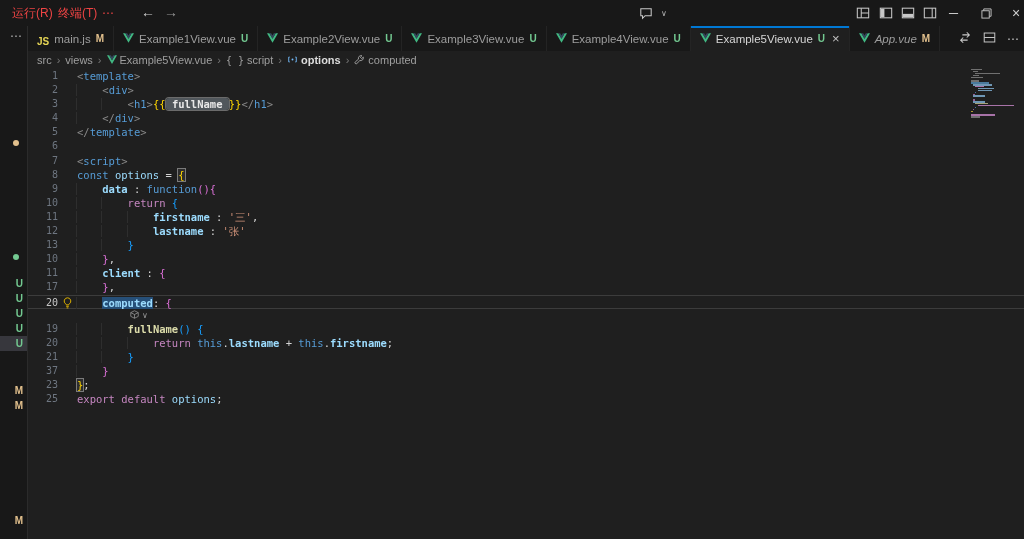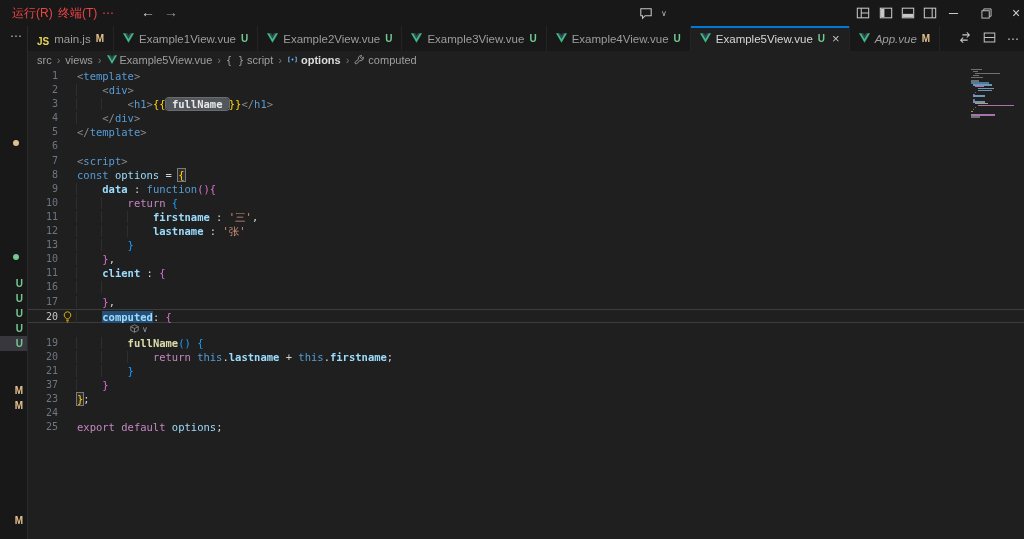--- a/index.html
+++ b/index.html
@@ -256,38 +256,36 @@
         <div class="row"><span class="gutter">6</span><span class="bulbzone"></span><span class="codetext"></span></div>
         <div class="row"><span class="gutter">7</span><span class="bulbzone"></span><span class="codetext"><span class="tok-p" style="color: rgb(138, 138, 138);">&lt;</span><span class="tok-tag" style="color: rgb(86, 156, 214);">script</span><span class="tok-p" style="color: rgb(138, 138, 138);">&gt;</span></span></div>
         <div class="row"><span class="gutter">8</span><span class="bulbzone"></span><span class="codetext"><span class="tok-kw2" style="color: rgb(86, 156, 214);">const</span><span class="tok-op" style="color: rgb(212, 212, 212);"> </span><span class="tok-var" style="color: rgb(156, 220, 254);">options</span><span class="tok-op" style="color: rgb(212, 212, 212);"> = </span><span class="tok-bym" style="color: rgb(255, 215, 0);">{</span></span></div>
         <div class="row"><span class="gutter">9</span><span class="bulbzone"></span><span class="codetext"><span class="tok-ws">    </span><span class="tok-varb" style="color: rgb(156, 220, 254);">data</span><span class="tok-op" style="color: rgb(212, 212, 212);"> : </span><span class="tok-kw2" style="color: rgb(86, 156, 214);">function</span><span class="tok-bp" style="color: rgb(218, 112, 214);">(</span><span class="tok-bp" style="color: rgb(218, 112, 214);">)</span><span class="tok-bp" style="color: rgb(218, 112, 214);">{</span></span></div>
         <div class="row"><span class="gutter">10</span><span class="bulbzone"></span><span class="codetext"><span class="tok-ws">    </span><span class="tok-ws">    </span><span class="tok-kw" style="color: rgb(197, 134, 192);">return</span><span class="tok-op" style="color: rgb(212, 212, 212);"> </span><span class="tok-bb" style="color: rgb(23, 159, 255);">{</span></span></div>
         <div class="row"><span class="gutter">11</span><span class="bulbzone"></span><span class="codetext"><span class="tok-ws">    </span><span class="tok-ws">    </span><span class="tok-ws">    </span><span class="tok-varb" style="color: rgb(156, 220, 254);">firstname</span><span class="tok-op" style="color: rgb(212, 212, 212);"> : </span><span class="tok-str" style="color: rgb(206, 145, 120);">'三'</span><span class="tok-op" style="color: rgb(212, 212, 212);">,</span></span></div>
         <div class="row"><span class="gutter">12</span><span class="bulbzone"></span><span class="codetext"><span class="tok-ws">    </span><span class="tok-ws">    </span><span class="tok-ws">    </span><span class="tok-varb" style="color: rgb(156, 220, 254);">lastname</span><span class="tok-op" style="color: rgb(212, 212, 212);"> : </span><span class="tok-str" style="color: rgb(206, 145, 120);">'张'</span></span></div>
         <div class="row"><span class="gutter">13</span><span class="bulbzone"></span><span class="codetext"><span class="tok-ws">    </span><span class="tok-ws">    </span><span class="tok-bb" style="color: rgb(23, 159, 255);">}</span></span></div>
         <div class="row"><span class="gutter">10</span><span class="bulbzone"></span><span class="codetext"><span class="tok-ws">    </span><span class="tok-bp" style="color: rgb(218, 112, 214);">}</span><span class="tok-op" style="color: rgb(212, 212, 212);">,</span></span></div>
         <div class="row"><span class="gutter">11</span><span class="bulbzone"></span><span class="codetext"><span class="tok-ws">    </span><span class="tok-varb" style="color: rgb(156, 220, 254);">client</span><span class="tok-op" style="color: rgb(212, 212, 212);"> : </span><span class="tok-bp" style="color: rgb(218, 112, 214);">{</span></span></div>
-        <div class="row"><span class="gutter">16</span><span class="bulbzone"></span><span class="codetext"><span class="tok-ws">    </span><span class="tok-ws">    </span></span></div>
         <div class="row"><span class="gutter">17</span><span class="bulbzone"></span><span class="codetext"><span class="tok-ws">    </span><span class="tok-bp" style="color: rgb(218, 112, 214);">}</span><span class="tok-op" style="color: rgb(212, 212, 212);">,</span></span></div>
         <div class="row current"><span class="gutter">20</span><span class="bulbzone"><svg width="11" height="12" viewBox="0 0 10 12">
               <path d="M5 .8 a3.3 3.3 0 0 1 1.9 6 c-.45.32-.65.7-.65 1.1 H3.75 c0-.4-.2-.78-.65-1.1 A3.3 3.3 0 0 1 5 .8 z" fill="none" stroke="#ddb100" stroke-width="1"></path>
               <path d="M3.7 9.3 h2.6 M4.1 10.9 h1.8" stroke="#ddb100" stroke-width="1"></path>
             </svg></span><span class="codetext"><span class="tok-ws">    </span><span class="tok-sel" style="color: rgb(156, 220, 254);">computed</span><span class="tok-op" style="color: rgb(212, 212, 212);">: </span><span class="tok-bp" style="color: rgb(218, 112, 214);">{</span></span></div>
         <div class="widgetrow">
           <span><svg width="9" height="9" viewBox="0 0 12 12">
               <path fill="none" stroke="#9a9a9a" stroke-width="1" d="M6 1 L11 3.5 V8.5 L6 11 L1 8.5 V3.5 Z M6 11 V6 M1 3.5 L6 6 L11 3.5"></path>
             </svg></span>
           <span>∨</span>
         </div>
         <div class="row"><span class="gutter">19</span><span class="bulbzone"></span><span class="codetext"><span class="tok-ws">    </span><span class="tok-ws">    </span><span class="tok-fn" style="color: rgb(220, 220, 170);">fullName</span><span class="tok-bb" style="color: rgb(23, 159, 255);">()</span><span class="tok-op" style="color: rgb(212, 212, 212);"> </span><span class="tok-bb" style="color: rgb(23, 159, 255);">{</span></span></div>
         <div class="row"><span class="gutter">20</span><span class="bulbzone"></span><span class="codetext"><span class="tok-ws">    </span><span class="tok-ws">    </span><span class="tok-ws">    </span><span class="tok-kw" style="color: rgb(197, 134, 192);">return</span><span class="tok-op" style="color: rgb(212, 212, 212);"> </span><span class="tok-this" style="color: rgb(86, 156, 214);">this</span><span class="tok-op" style="color: rgb(212, 212, 212);">.</span><span class="tok-varb" style="color: rgb(156, 220, 254);">lastname</span><span class="tok-op" style="color: rgb(212, 212, 212);"> + </span><span class="tok-this" style="color: rgb(86, 156, 214);">this</span><span class="tok-op" style="color: rgb(212, 212, 212);">.</span><span class="tok-varb" style="color: rgb(156, 220, 254);">firstname</span><span class="tok-op" style="color: rgb(212, 212, 212);">;</span></span></div>
         <div class="row"><span class="gutter">21</span><span class="bulbzone"></span><span class="codetext"><span class="tok-ws">    </span><span class="tok-ws">    </span><span class="tok-bb" style="color: rgb(23, 159, 255);">}</span></span></div>
         <div class="row"><span class="gutter">37</span><span class="bulbzone"></span><span class="codetext"><span class="tok-ws">    </span><span class="tok-bp" style="color: rgb(218, 112, 214);">}</span></span></div>
         <div class="row"><span class="gutter">23</span><span class="bulbzone"></span><span class="codetext"><span class="tok-bym" style="color: rgb(255, 215, 0);">}</span><span class="tok-op" style="color: rgb(212, 212, 212);">;</span></span></div>
-        <div class="row"><span class="gutter">24</span><span class="bulbzone"></span><span class="codetext"></span></div>
         <div class="row"><span class="gutter">25</span><span class="bulbzone"></span><span class="codetext"><span class="tok-kw" style="color: rgb(197, 134, 192);">export</span><span class="tok-op" style="color: rgb(212, 212, 212);"> </span><span class="tok-kw" style="color: rgb(197, 134, 192);">default</span><span class="tok-op" style="color: rgb(212, 212, 212);"> </span><span class="tok-var" style="color: rgb(156, 220, 254);">options</span><span class="tok-op" style="color: rgb(212, 212, 212);">;</span></span></div>
       </div>
     <div class="minimap" id="minimap">
         <div class="mmrow">
           <div class="mmbar" style="margin-left: 0px; width: 10.5px; background: rgb(112, 112, 112);"></div>
         </div>
         <div class="mmrow">
           <div class="mmbar" style="margin-left: 2.2px; width: 5.25px; background: rgb(112, 112, 112);"></div>
         </div>
         <div class="mmrow">

